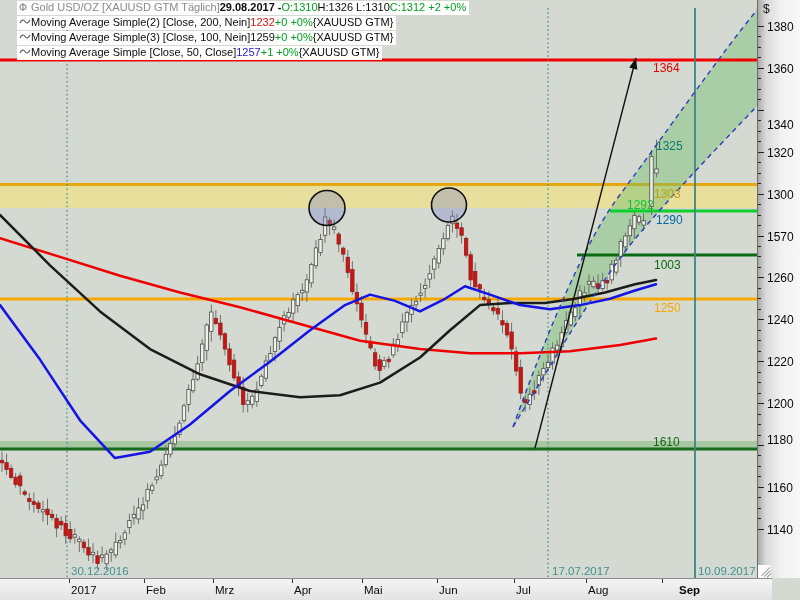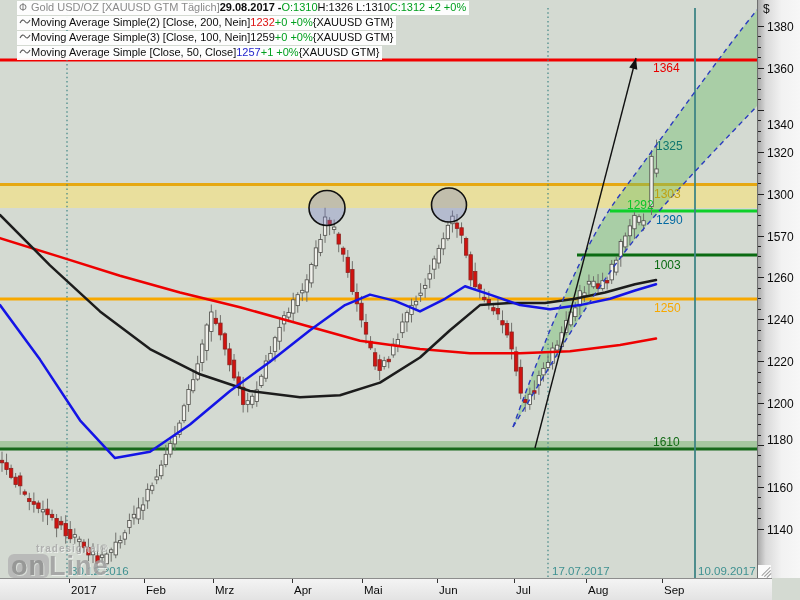--- a/index.html
+++ b/index.html
@@ -410,24 +410,20 @@
       <div class="flabel" style="left: 627px; top: 199px; color: rgb(12, 198, 42);">1292</div>
       <div class="flabel" style="left: 656px; top: 214px; color: #0369a1;">1290</div>
       <div class="flabel" style="left: 654px; top: 259px; color: rgb(10, 107, 18);">1003</div>
       <div class="flabel" style="left: 654px; top: 302px; color: rgb(247, 168, 0);">1250</div>
       <div class="flabel" style="left: 653px; top: 436px; color: rgb(19, 106, 22);">1610</div>
       <div class="dlabel" style="left: 71px; top: 565px;">30.12.2016</div>
       <div class="dlabel" style="left: 552px; top: 565px;">17.07.2017</div>
       <div class="dlabel" style="left: 698px; top: 565px;">10.09.2017</div>
     </div>
 
-  <div class="watermark">
-    <div class="wm-top">tradesignal®</div>
-    <div class="wm-main"><span class="box">on</span><span>Line</span></div>
-  </div>
 
   <div class="right-axis">
     <div class="unit">$</div>
     <div id="yticks">
         <div class="ytick-label" style="top: 20px;">1380</div>
         <div class="ytick" style="top: 26px; width: 6px;"></div>
         <div class="ytick" style="top: 36.475px; width: 3px;"></div>
         <div class="ytick" style="top: 46.95px; width: 3px;"></div>
         <div class="ytick" style="top: 57.425px; width: 3px;"></div>
         <div class="ytick-label" style="top: 61.9px;">1360</div>
@@ -502,21 +498,21 @@
         <div class="xtick-label" style="left: 294px;">Apr</div>
         <div class="xtick" style="left: 362px;"></div>
         <div class="xtick-label" style="left: 364px;">Mai</div>
         <div class="xtick" style="left: 437px;"></div>
         <div class="xtick-label" style="left: 439px;">Jun</div>
         <div class="xtick" style="left: 514px;"></div>
         <div class="xtick-label" style="left: 516px;">Jul</div>
         <div class="xtick" style="left: 586px;"></div>
         <div class="xtick-label" style="left: 588px;">Aug</div>
         <div class="xtick" style="left: 662px;"></div>
-        <div class="xtick-label" style="left: 664px;">Sep</div>
+        <div class="xtick-label" style="left: 679px; font-weight: bold;">Sep</div>
       </div>
   </div>
 
   <div class="resize-handle">
     <span style="left:2px;top:6px;width:12px"></span>
     <span style="left:5px;top:8px;width:9px"></span>
     <span style="left:8px;top:10px;width:6px"></span>
   </div>
 </div>
 

